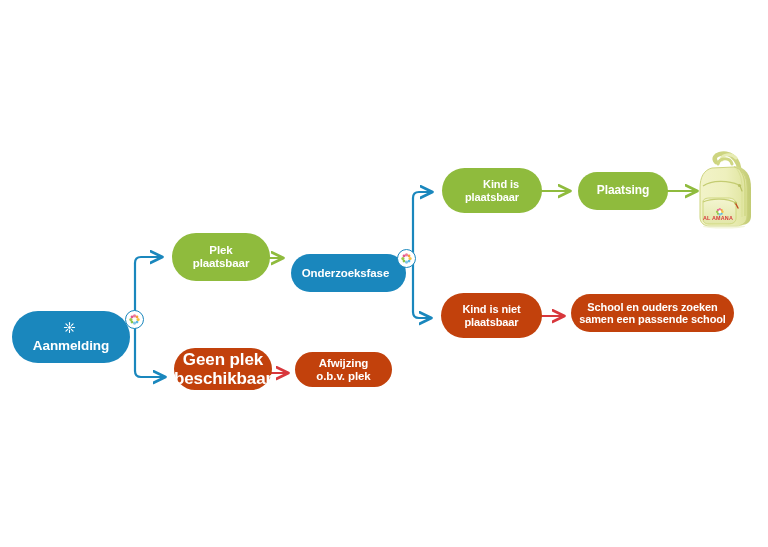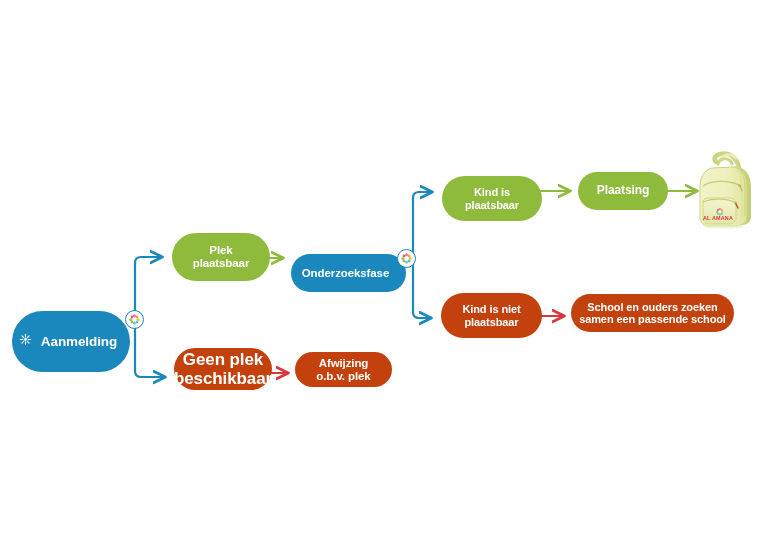--- a/index.html
+++ b/index.html
@@ -123,21 +123,21 @@
 
     <g>
       <path d="M541,316 L564,316" fill="none" stroke="#d8373c" stroke-width="2.2" stroke-linecap="round" marker-end="url(#ah-red)"></path>
     </g>
 
     <g>
       <path d="M271,373 L288,373" fill="none" stroke="#d8373c" stroke-width="2.2" stroke-linecap="round" marker-end="url(#ah-red)"></path>
     </g>
   </svg>
 
-  <div class="node blue" style="left:12px; top:297px; width:118px; height:61px; font-size:13.5px; z-index:5;">
+  <div class="node blue" style="left:12px; top:297px; width:118px; height:52px; font-size:13.5px; z-index:5;flex-direction:column;">
     <span class="sun-inline">
       <svg width="13" height="13" viewBox="0 0 20 20">
         <g stroke="#ffffff" stroke-width="1.7" stroke-linecap="round">
           <line x1="10" y1="2.2" x2="10" y2="6"></line>
           <line x1="10" y1="14" x2="10" y2="17.8"></line>
           <line x1="2.2" y1="10" x2="6" y2="10"></line>
           <line x1="14" y1="10" x2="17.8" y2="10"></line>
           <line x1="4.5" y1="4.5" x2="7.2" y2="7.2"></line>
           <line x1="12.8" y1="12.8" x2="15.5" y2="15.5"></line>
           <line x1="4.5" y1="15.5" x2="7.2" y2="12.8"></line>
@@ -179,21 +179,21 @@
       <circle cx="12" cy="18.6" r="3.0" fill="#7fc3e8"></circle>
       <circle cx="5.4" cy="12" r="3.0" fill="#9bc94c"></circle>
       <circle cx="16.7" cy="7.3" r="2.5" fill="#f4a03c"></circle>
       <circle cx="16.7" cy="16.7" r="2.5" fill="#59b7e0"></circle>
       <circle cx="7.3" cy="16.7" r="2.5" fill="#8bc34a"></circle>
       <circle cx="7.3" cy="7.3" r="2.5" fill="#e2588f"></circle>
       <circle cx="12" cy="12" r="3.1" fill="#ffffff"></circle>
     </svg>
   </div>
 
-  <div class="node green" style="left:442px; top:176px; width:100px; height:45px; font-size:11px; z-index:5;">
+  <div class="node green" style="left:442px; top:168px; width:100px; height:45px; font-size:11px; z-index:5;text-align:right;">
     <span class="label">Kind is
 plaatsbaar</span>
   </div>
 
   <div class="node green" style="left:578px; top:172px; width:90px; height:38px; font-size:12px; z-index:5;">
     <span class="label">Plaatsing</span>
   </div>
 
   <div class="node red" style="left:441px; top:293px; width:101px; height:45px; font-size:11px; z-index:5;">
     <span class="label">Kind is niet

